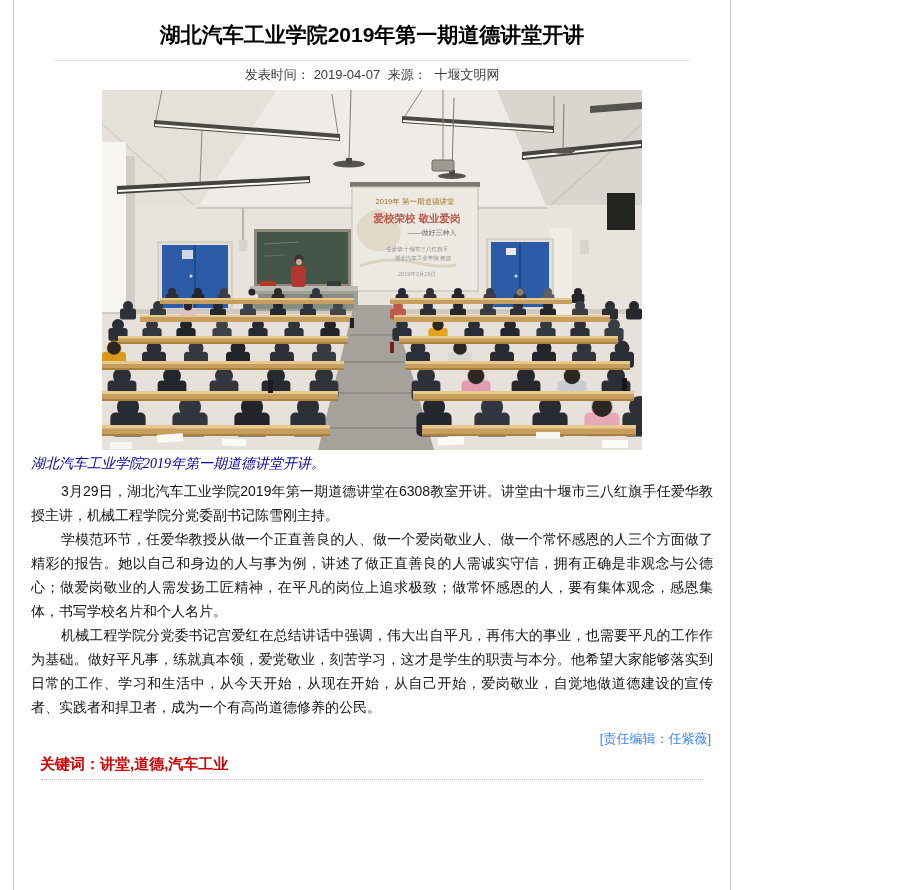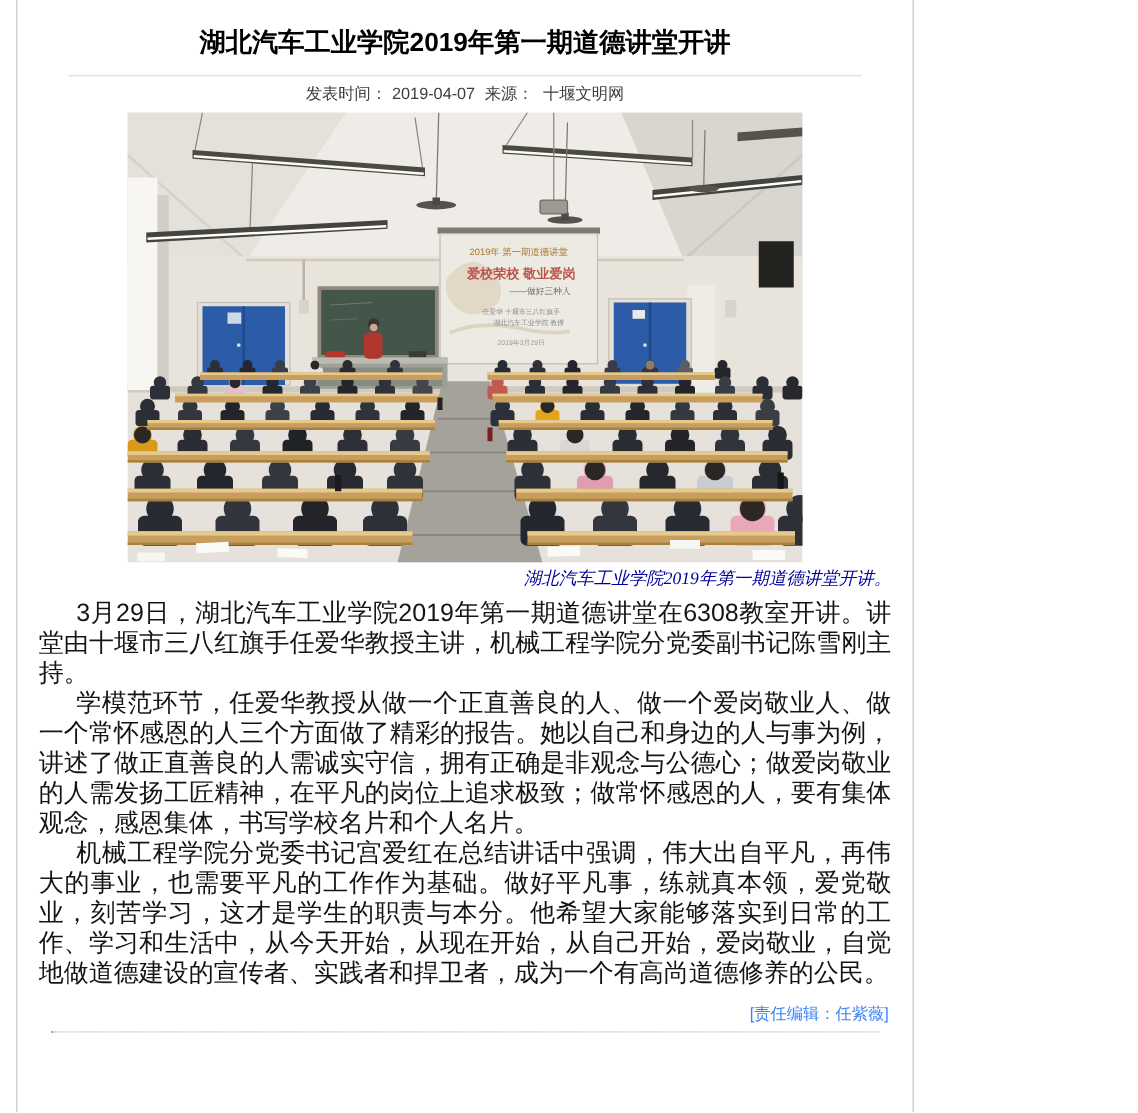--- a/index.html
+++ b/index.html
@@ -7,23 +7,23 @@
   .frame{box-sizing:border-box;width:718px;height:890px;margin-left:13px;
          border-left:1px solid #c9c9c9;border-right:1px solid #c9c9c9;
          padding:0 17px;background:#fff;overflow:hidden;}
   .title{margin:22px 0 0;text-align:center;font-size:21px;line-height:26px;
          font-weight:bold;color:#000;}
   .divider{border:none;border-top:1px solid #dedede;margin:12px 24px 0;}
   .meta{margin-top:6px;text-align:center;font-size:13px;line-height:15px;color:#3d3d3d;}
   .meta span{margin:12px 2px;}
   .photo-wrap{width:540px;margin:8px auto 0;}
   .photo-wrap svg{display:block;}
-  .caption{margin-top:5px;text-align:right;font-size:14px;line-height:18px;
+  .caption{margin-top:5px;text-align:left;font-size:14px;line-height:18px;
            color:#000099;font-family:"Liberation Serif",serif;font-style:italic;}
-  .article{margin-top:6px;font-size:20px;line-height:24px;color:#141414;text-align:justify;}
+  .article{margin-top:6px;font-size:14px;line-height:24px;color:#141414;text-align:justify;}
   .article p{margin:0;text-indent:30px;}
   .editor{margin-top:12px;padding-right:2px;text-align:right;font-size:13px;
           line-height:15px;color:#3b82f6;}
   .keywords{margin-top:9px;padding-left:9px;font-size:15px;line-height:17px;
             font-weight:bold;color:#cc0000;}
   .keywords a{color:#cc0000;text-decoration:none;}
   .dotline{border:none;border-top:1px dotted #b5b5b5;margin:7px 10px 0;}
   svg text{font-family:"Liberation Sans",sans-serif;}
 </style>
 </head>
@@ -331,16 +331,19 @@
   <div class="caption">湖北汽车工业学院2019年第一期道德讲堂开讲。</div>
 
   <div class="article">
     <p>3月29日，湖北汽车工业学院2019年第一期道德讲堂在6308教室开讲。讲堂由十堰市三八红旗手任爱华教授主讲，机械工程学院分党委副书记陈雪刚主持。</p>
     <p>学模范环节，任爱华教授从做一个正直善良的人、做一个爱岗敬业人、做一个常怀感恩的人三个方面做了精彩的报告。她以自己和身边的人与事为例，讲述了做正直善良的人需诚实守信，拥有正确是非观念与公德心；做爱岗敬业的人需发扬工匠精神，在平凡的岗位上追求极致；做常怀感恩的人，要有集体观念，感恩集体，书写学校名片和个人名片。</p>
     <p>机械工程学院分党委书记宫爱红在总结讲话中强调，伟大出自平凡，再伟大的事业，也需要平凡的工作作为基础。做好平凡事，练就真本领，爱党敬业，刻苦学习，这才是学生的职责与本分。他希望大家能够落实到日常的工作、学习和生活中，从今天开始，从现在开始，从自己开始，爱岗敬业，自觉地做道德建设的宣传者、实践者和捍卫者，成为一个有高尚道德修养的公民。</p>
   </div>
 
   <div class="editor">[责任编辑：任紫薇]</div>
 
+  <div class="keywords">
+    <span>关键词：</span><a href="#">讲堂,道德,汽车工业</a>
+  </div>
 
   <hr class="dotline">
 
 </div>
 
 </body></html>

